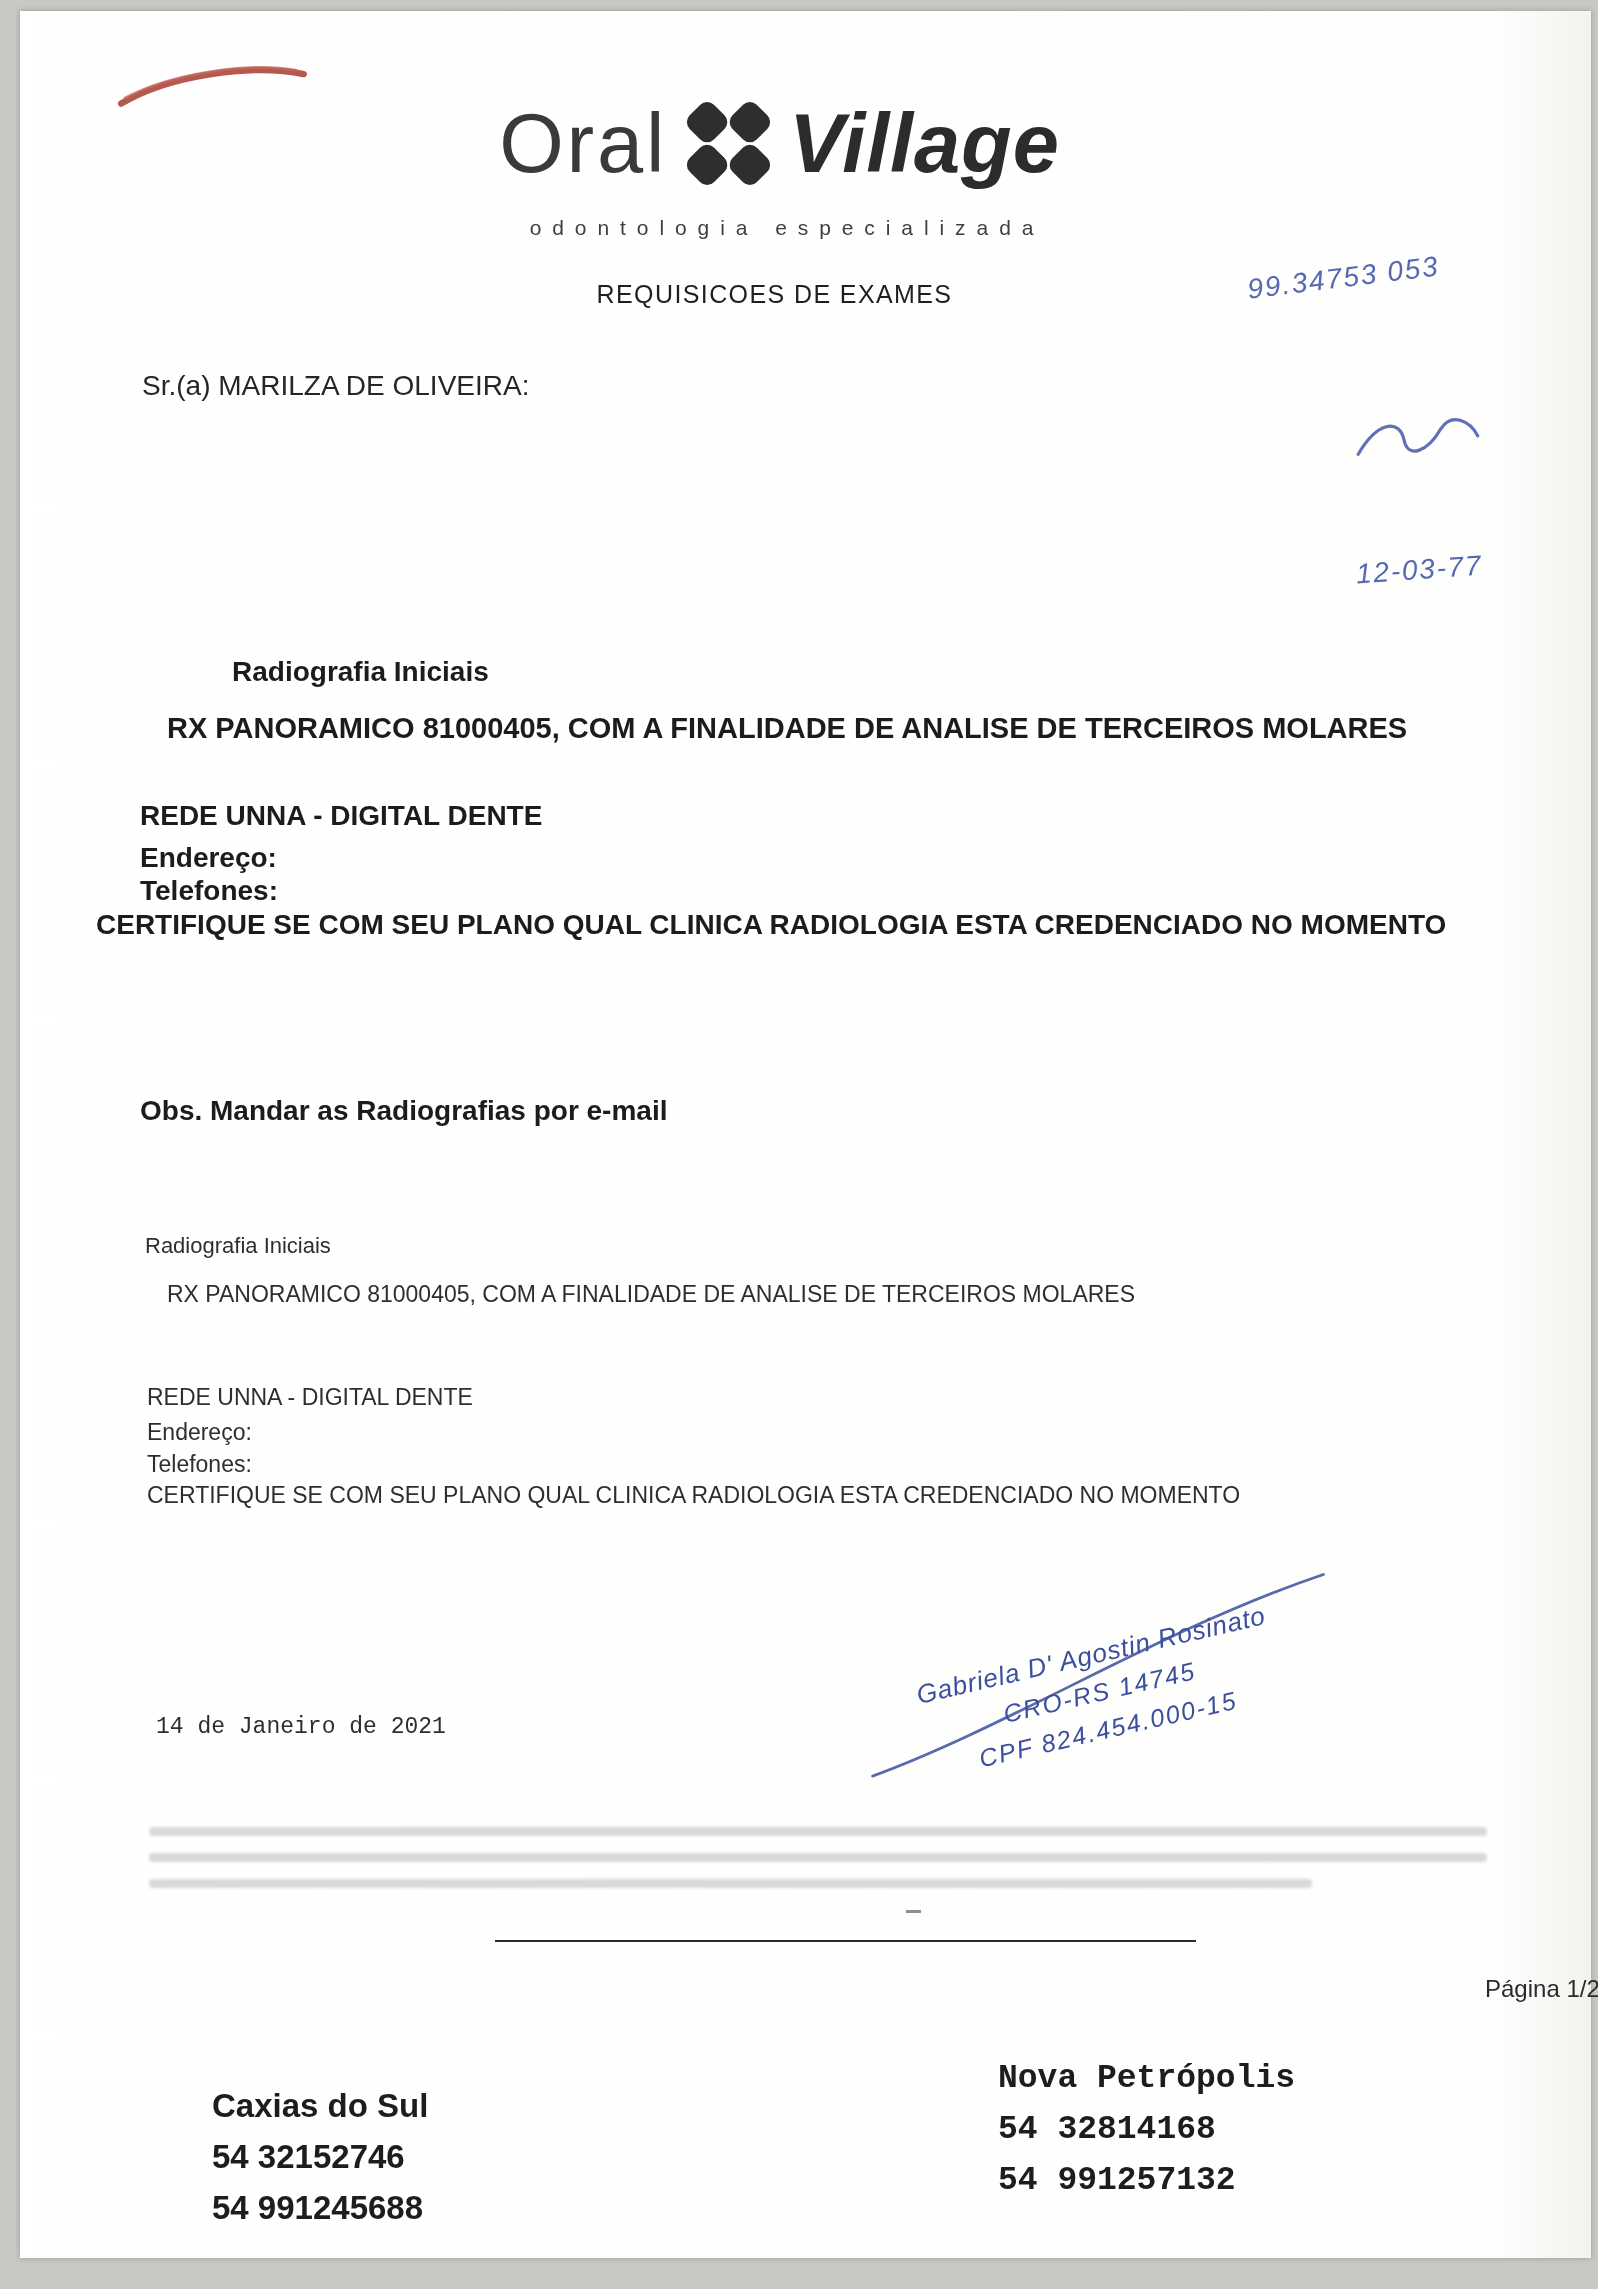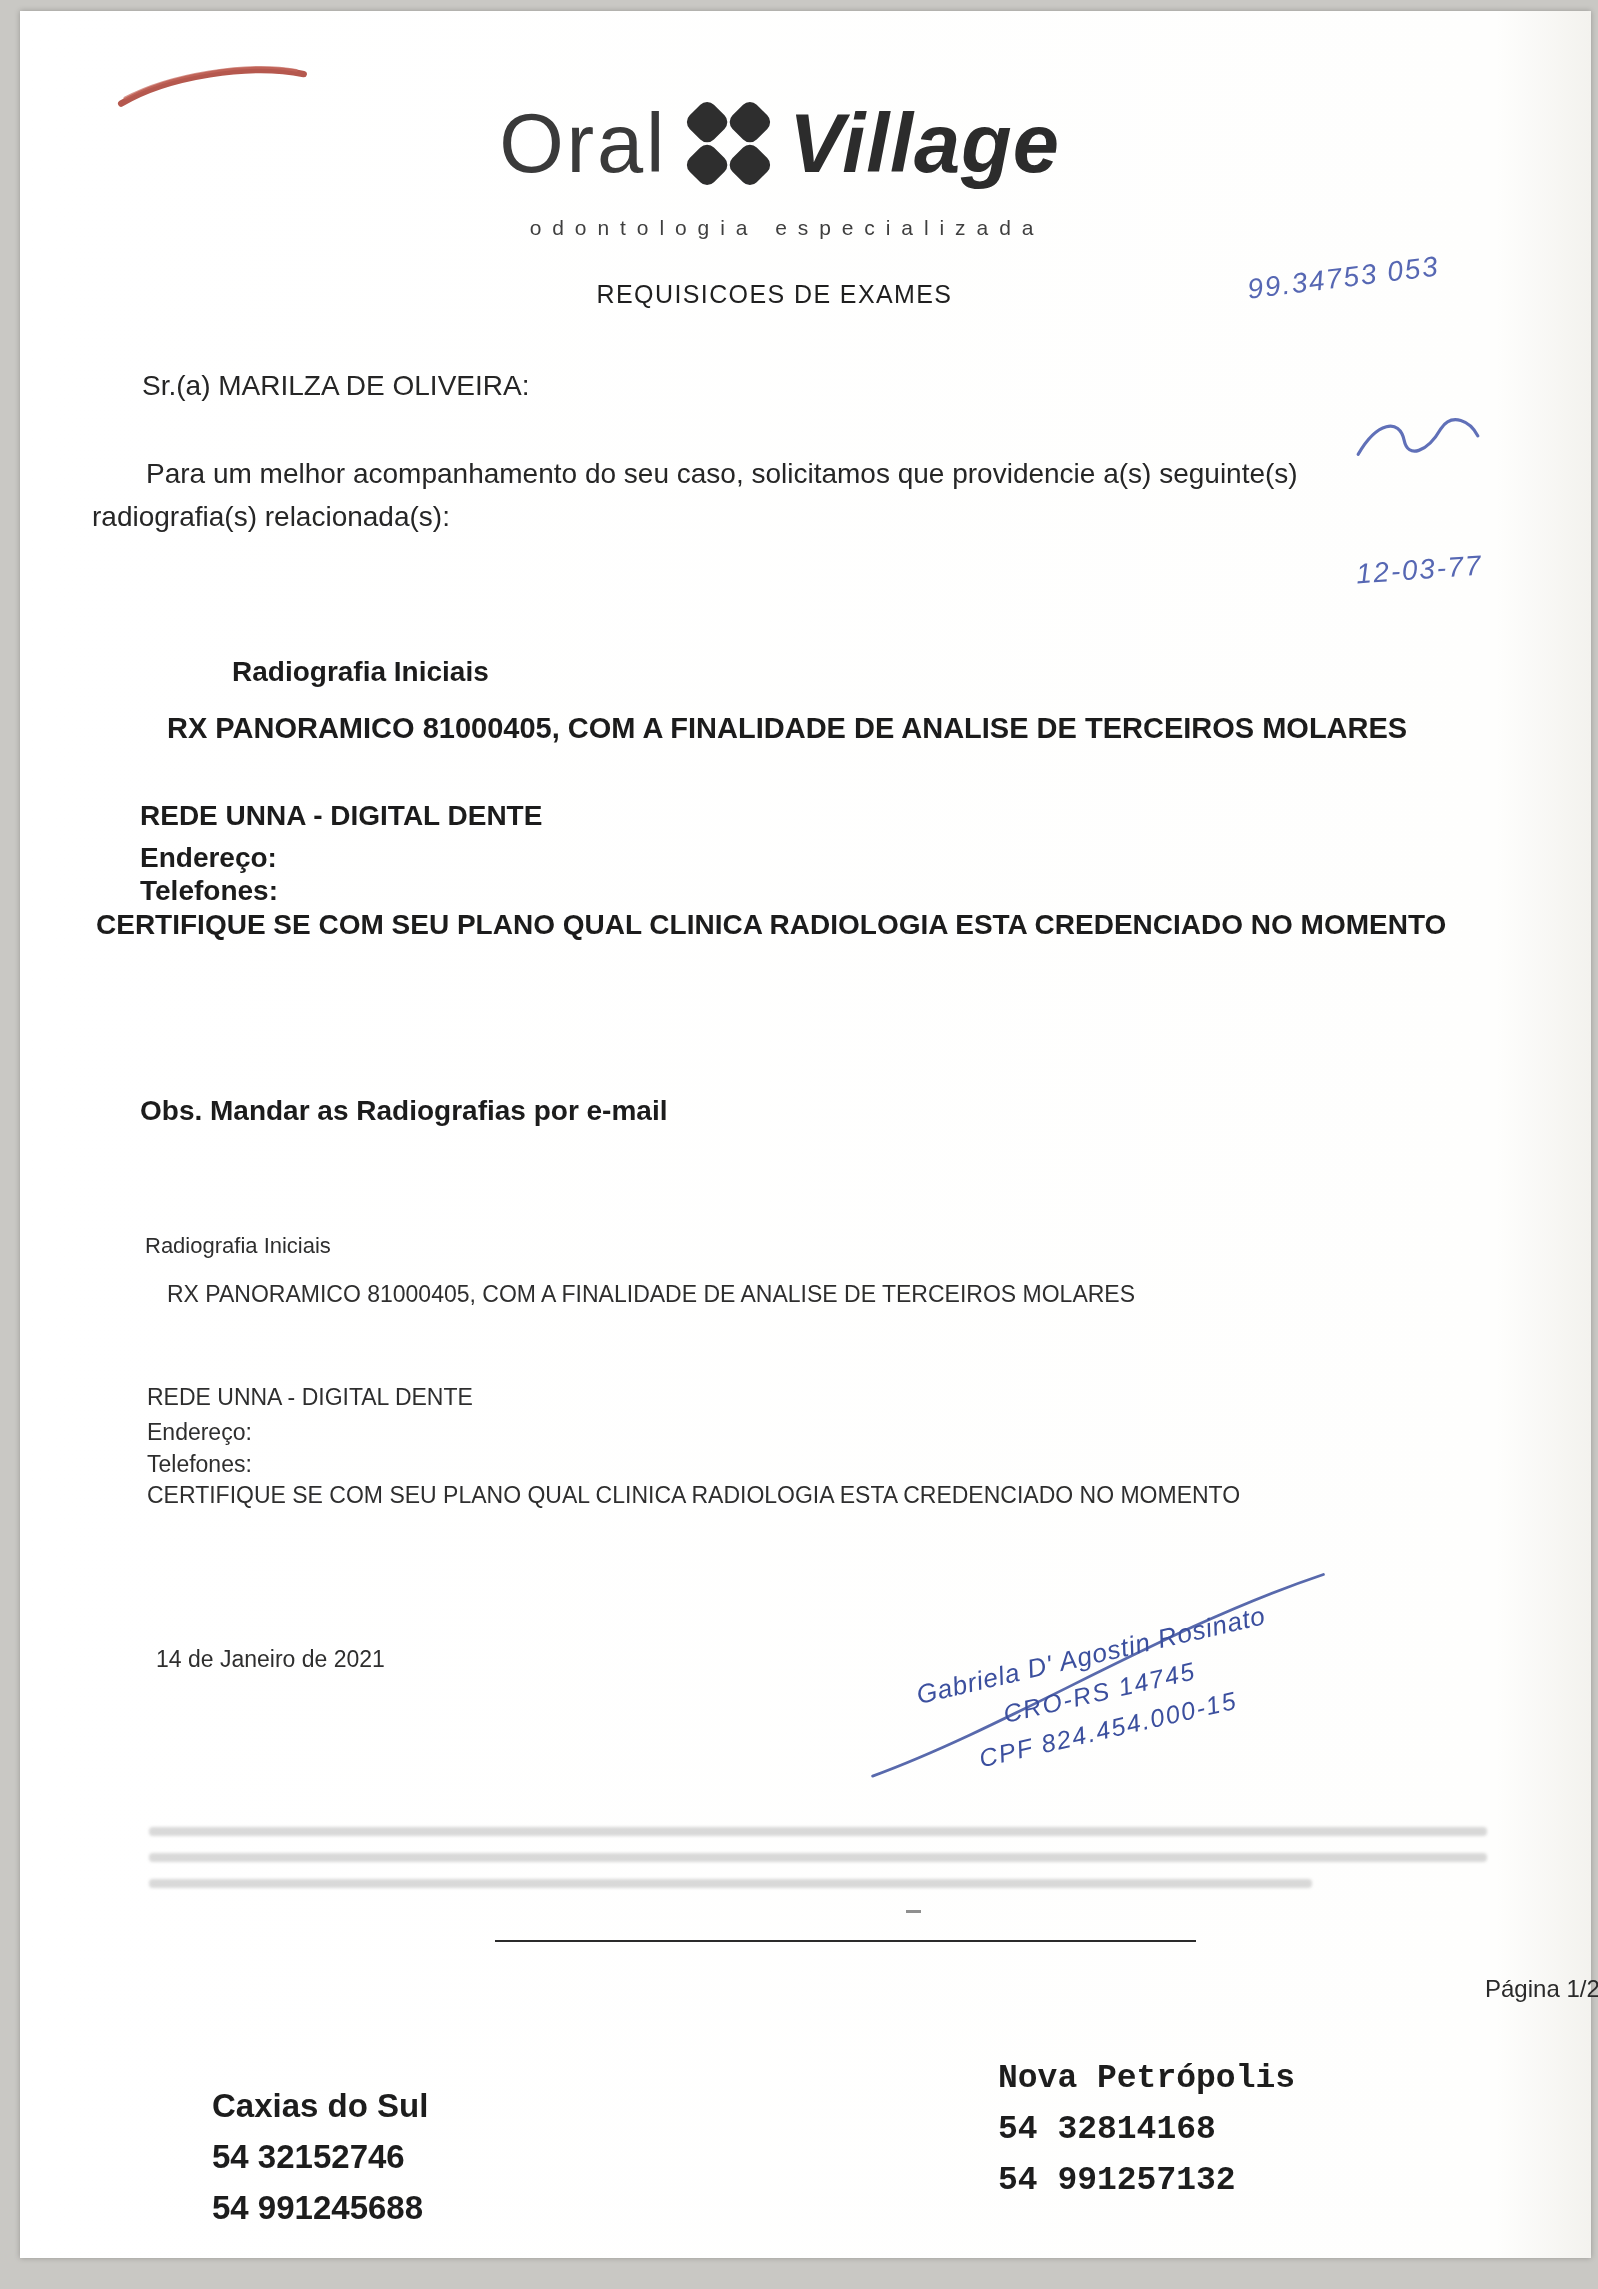--- a/index.html
+++ b/index.html
@@ -66,38 +66,37 @@
   <div class="abs handwriting" style="left:1227px;top:251px;font-size:28px;transform:rotate(-7deg);letter-spacing:1.8px;opacity:.9;">99.34753 053</div>
 
   <svg class="abs" style="left:1329px;top:397px;" width="138" height="65" viewBox="0 0 150 70">
     <path d="M10,50 C30,15 55,10 60,35 C64,55 85,48 100,22 C112,4 132,14 140,30" fill="none" stroke="#4457ab" stroke-width="3.5" stroke-linecap="round" opacity=".85"></path>
   </svg>
 
   <div class="abs handwriting" style="left:1336px;top:543px;font-size:28px;transform:rotate(-4deg);letter-spacing:1.8px;opacity:.9;">12-03-77</div>
 
   <div class="abs txt body-lg nowrap" style="left:78px;top:353px;">Sr.(a) MARILZA DE OLIVEIRA:</div>
 
-  <div class="abs txt body-lg" style="left:72px;top:441px;width:1366px;text-indent:54px;">Para um melhor acompanhamento do seu caso, solicitamos que providencie a(s) seguinte(s) radiografia(s) relacionada(s):</div>
 
   <div class="abs body-lg bold nowrap" style="left:168px;top:639px;">Radiografia Iniciais</div>
   <div class="abs bold nowrap" style="left:103px;top:701px;font-size:29px;">RX PANORAMICO 81000405, COM A FINALIDADE DE ANALISE DE TERCEIROS MOLARES</div>
   <div class="abs body-lg bold nowrap" style="left:76px;top:783px;">REDE UNNA - DIGITAL DENTE</div>
   <div class="abs body-lg bold nowrap" style="left:76px;top:825px;">Endereço:</div>
   <div class="abs body-lg bold nowrap" style="left:76px;top:858px;">Telefones:</div>
   <div class="abs bold" style="left:76px;top:892px;width:1421px;font-size:28px;line-height:1.6;">CERTIFIQUE SE COM SEU PLANO QUAL CLINICA RADIOLOGIA ESTA CREDENCIADO NO MOMENTO</div>
   <div class="abs body-lg bold nowrap" style="left:76px;top:1078px;">Obs. Mandar as Radiografias por e-mail</div>
 
   <div class="abs body-sm nowrap" style="left:81px;top:1222px;font-size:22px;">Radiografia Iniciais</div>
   <div class="abs body-sm nowrap" style="left:103px;top:1270px;">RX PANORAMICO 81000405, COM A FINALIDADE DE ANALISE DE TERCEIROS MOLARES</div>
   <div class="abs body-sm nowrap" style="left:83px;top:1373px;">REDE UNNA - DIGITAL DENTE</div>
   <div class="abs body-sm nowrap" style="left:83px;top:1408px;">Endereço:</div>
   <div class="abs body-sm nowrap" style="left:83px;top:1440px;">Telefones:</div>
   <div class="abs body-sm nowrap" style="left:83px;top:1471px;">CERTIFIQUE SE COM SEU PLANO QUAL CLINICA RADIOLOGIA ESTA CREDENCIADO NO MOMENTO</div>
 
-  <div class="abs body-sm nowrap" style="left:92px;top:1635px;">14 de Janeiro de 2021</div>
+  <div class="abs body-sm nowrap" style="left:92px;top:1703px;font-family:Liberation Mono, monospace;">14 de Janeiro de 2021</div>
 
   <div class="abs sig-block" style="left:821px;top:1624px;">
     <svg class="abs" style="left:0;top:-9.2px;" width="517" height="120" viewBox="0 0 560 130">
       <path d="M20,105 C180,85 360,20 545,2" fill="none" stroke="#3b4f9e" stroke-width="3" stroke-linecap="round" opacity=".85"></path>
     </svg>
     <div class="sig-name">Gabriela D' Agostin Rosinato</div>
     <div class="sig-line2">CRO-RS 14745</div>
     <div class="sig-line2">CPF 824.454.000-15</div>
   </div>
 

